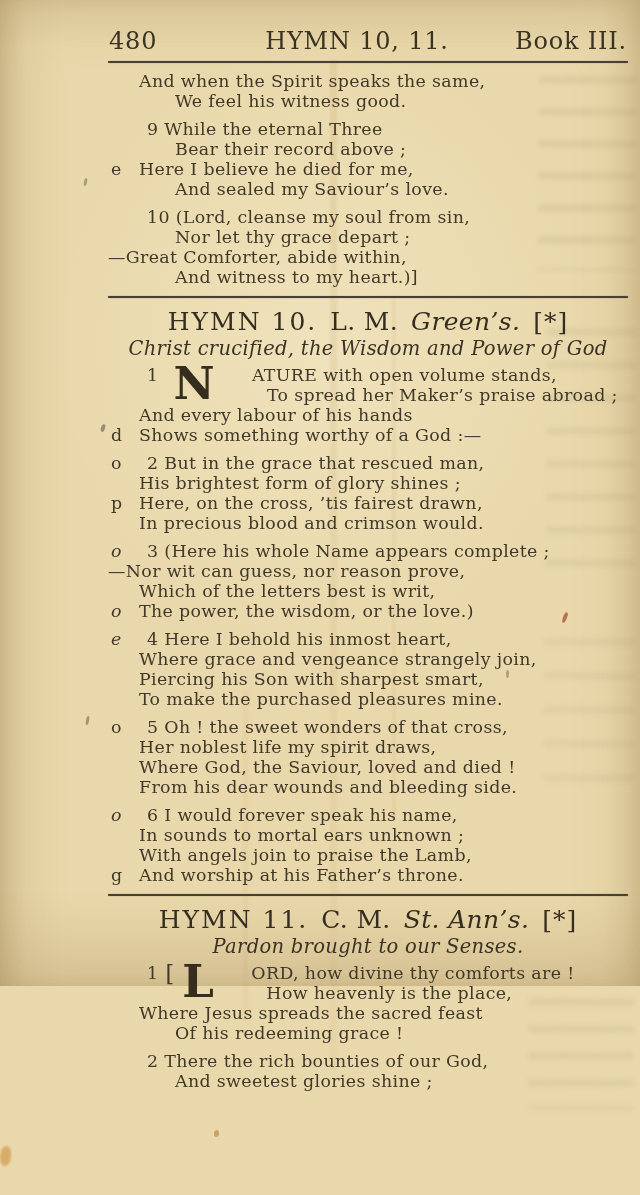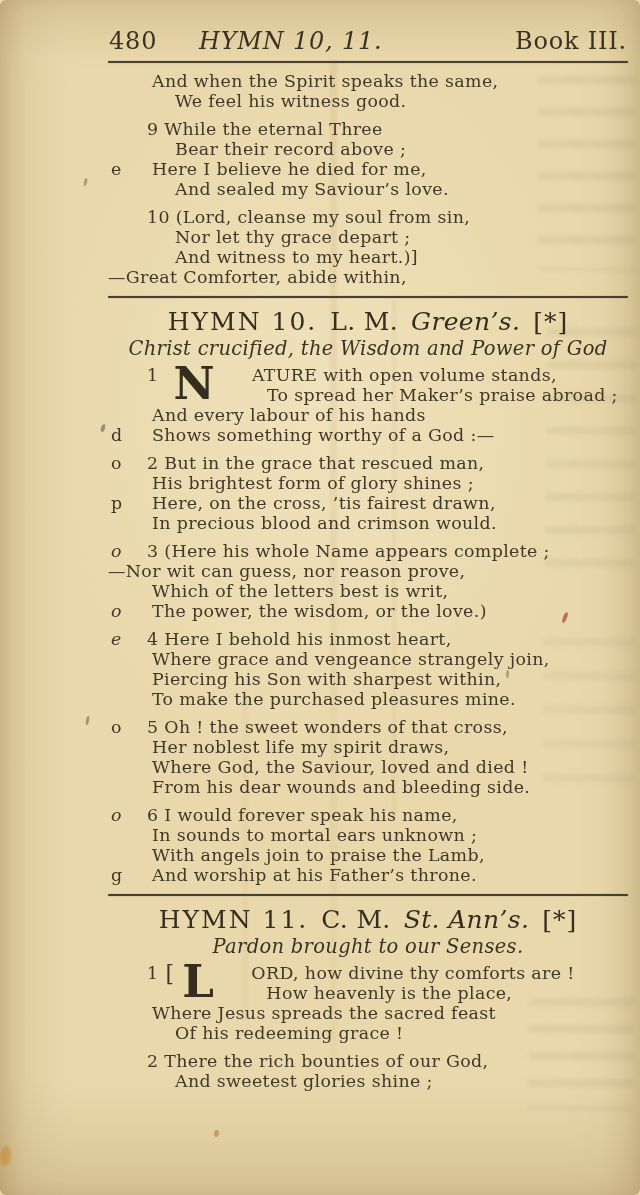--- a/index.html
+++ b/index.html
@@ -1,24 +1,24 @@
 <!DOCTYPE html>
 <html><head>
 <meta charset="utf-8">
 <style>
   html,body{margin:0;padding:0;}
   body{width:640px;height:1195px;position:relative;overflow:hidden;
        font-family:"DejaVu Serif", serif;color:#403828;background:#e9d8ab;}
-  #page{position:absolute;inset:0;width:640px;height:1195px;
+  #page{position:absolute;inset:0;width:640px;height:986px;
         background:
           radial-gradient(ellipse 60% 45% at 50% 35%, rgba(255,250,228,.28), rgba(255,250,228,0) 70%),
           linear-gradient(180deg, rgba(120,85,35,.08), rgba(120,85,35,0) 5%, rgba(120,85,35,0) 90%, rgba(120,85,35,.12)),
           linear-gradient(90deg, rgba(120,85,35,.17), rgba(120,85,35,.03) 4%, rgba(120,85,35,0) 10%, rgba(120,85,35,0) 94%, rgba(120,85,35,.10)),
           #e9d8ab;
-        box-shadow: inset 0 0 70px rgba(130,95,40,.18), inset -4px 0 14px rgba(130,95,40,.10); border-radius: 6px;}
+        box-shadow: inset 0 0 70px rgba(130,95,40,.18), inset -4px 0 14px rgba(130,95,40,.10);}
   
   .ghost{position:absolute;opacity:.55;filter:blur(2.2px);transform:rotate(.3deg);}
   .g1{left:538px;top:76px;width:98px;height:195px;
       background:repeating-linear-gradient(180deg, rgba(124,124,86,.20) 0 8px, rgba(124,124,86,0) 8px 32px);}
   .g2{left:546px;top:328px;width:90px;height:245px;
       background:repeating-linear-gradient(180deg, rgba(124,124,86,.17) 0 8px, rgba(124,124,86,0) 8px 33px);}
   .g3{left:543px;top:638px;width:92px;height:170px;
       background:repeating-linear-gradient(180deg, rgba(124,124,86,.15) 0 8px, rgba(124,124,86,0) 8px 34px);}
   .g4{left:528px;top:998px;width:106px;height:112px;
       background:repeating-linear-gradient(180deg, rgba(124,124,86,.18) 0 8px, rgba(124,124,86,0) 8px 27px);}
@@ -31,32 +31,32 @@
   .s2{left:214px;top:1130px;width:5px;height:7px;background:#b06a20;opacity:.5;}
   .s3{left:563px;top:612px;width:4px;height:11px;background:#a33c1c;opacity:.65;transform:rotate(18deg);}
   .s4{left:101px;top:424px;width:4px;height:8px;background:#4a4234;opacity:.5;transform:rotate(14deg);}
   .s5{left:86px;top:716px;width:3px;height:9px;background:#4a4234;opacity:.45;transform:rotate(10deg);}
   .s6{left:84px;top:178px;width:3px;height:8px;background:#4a4234;opacity:.4;transform:rotate(12deg);}
   .s7{left:506px;top:670px;width:3px;height:8px;background:#594e3a;opacity:.4;}
   
   #content{position:absolute;left:108px;top:26px;width:520px;font-size:17.4px;line-height:20px;letter-spacing:.35px;}
   .pagehead{display:flex;align-items:baseline;font-size:24px;line-height:30px;letter-spacing:.8px;color:#3a3222;padding:0 1px;}
   .ph-num{width:90px;}
-  .ph-title{flex:1;text-align:left;font-style:italic;}
+  .ph-title{flex:1;text-align:center;}
   .rule{height:2px;background:#474033;border-radius:1px;margin-top:5px;
         box-shadow:0 0 1px rgba(71,64,51,.8);}
   .section-rule{margin-top:9px;}
   .verses{margin-top:7px;}
   .verse{margin-top:8px;}
   .verse.nogap{margin-top:0;}
   .line{display:flex;align-items:baseline;}
   .marker{flex:0 0 26px;padding-left:3px;}
   .it{font-style:italic;}
   .text{flex:1;}
-  .ind-base{padding-left:2px;margin-left:13px;}
+  .ind-base{padding-left:2px;}
   .ind-num{padding-left:10px;}
   .ind-in1{padding-left:38px;}
   .ind-flush{padding-left:0;}
   .hymn-heading{display:flex;justify-content:center;align-items:baseline;gap:13px;
                 font-size:25px;line-height:30px;color:#352e20;margin-top:9px;}
   .hh-num{letter-spacing:2px;}
   .hh-mark{letter-spacing:1px;}
   .subtitle{text-align:center;font-size:19.5px;line-height:22px;color:#3a3224;margin-top:1px;letter-spacing:.3px;}
   .opening{display:flex;align-items:flex-start;margin-top:5px;}
   .o-num{padding-left:10px;line-height:20px;}
@@ -126,25 +126,25 @@
         <div class="verse">
           <div class="line">
             <span class="marker"></span>
             <span class="text ind-num"><span class="vnum">10</span>&nbsp;<span>(Lord, cleanse my soul from sin,</span></span>
           </div>
           <div class="line">
             <span class="marker"></span>
             <span class="text ind-in1"><span>Nor let thy grace depart ;</span></span>
           </div>
           <div class="line">
+            <span class="text ind-flush"><span>—</span><span>Great Comforter, abide within,</span></span>
+          </div>
+          <div class="line">
             <span class="marker"></span>
             <span class="text ind-in1"><span>And witness to my heart.)]</span></span>
-          </div>
-          <div class="line">
-            <span class="text ind-flush"><span>—</span><span>Great Comforter, abide within,</span></span>
           </div>
         </div>
       </div>
 
     <div class="rule section-rule"></div>
 
     <div class="hymn-heading">
       <span class="hh-num">HYMN 10.</span>
       <span class="hh-meter">L. M.</span>
       <span class="hh-tune it">Green’s.</span>
@@ -214,21 +214,21 @@
           <div class="line">
             <span class="marker it">e</span>
             <span class="text ind-num"><span class="vnum">4</span>&nbsp;<span>Here I behold his inmost heart,</span></span>
           </div>
           <div class="line">
             <span class="marker"></span>
             <span class="text ind-base"><span>Where grace and vengeance strangely join,</span></span>
           </div>
           <div class="line">
             <span class="marker"></span>
-            <span class="text ind-base"><span>Piercing his Son with sharpest within,</span></span>
+            <span class="text ind-base"><span>Piercing his Son with sharpest smart,</span></span>
           </div>
           <div class="line">
             <span class="marker"></span>
             <span class="text ind-base"><span>To make the purchased pleasures mine.</span></span>
           </div>
         </div>
         <div class="verse">
           <div class="line">
             <span class="marker">o</span>
             <span class="text ind-num"><span class="vnum">5</span>&nbsp;<span>Oh ! the sweet wonders of that cross,</span></span>

